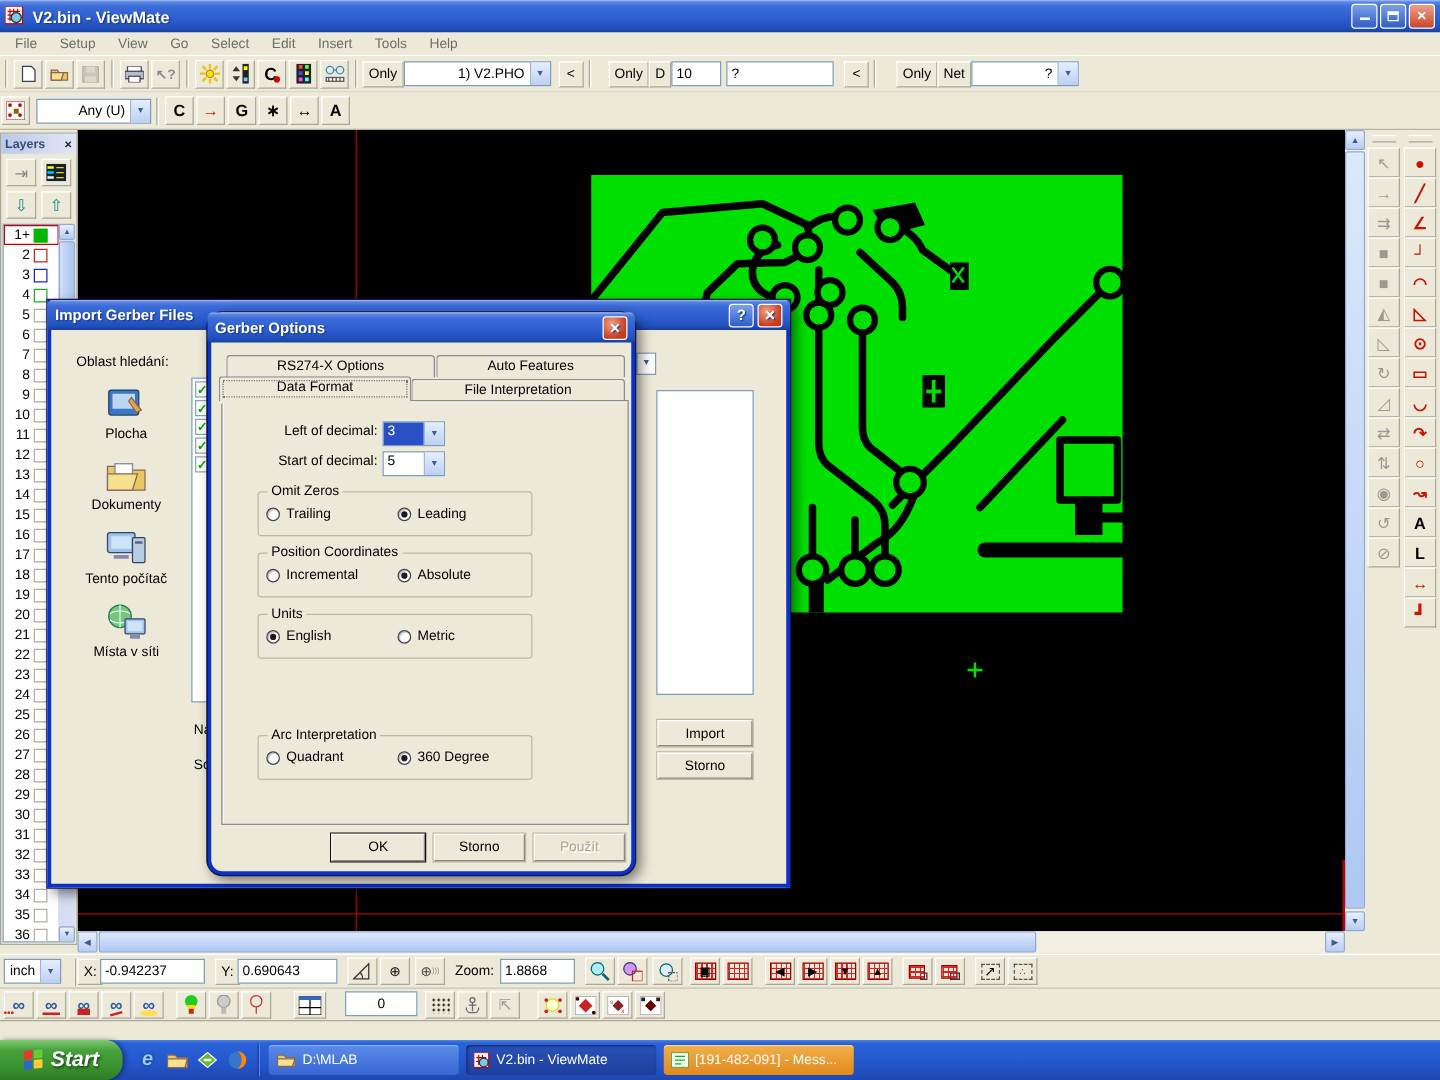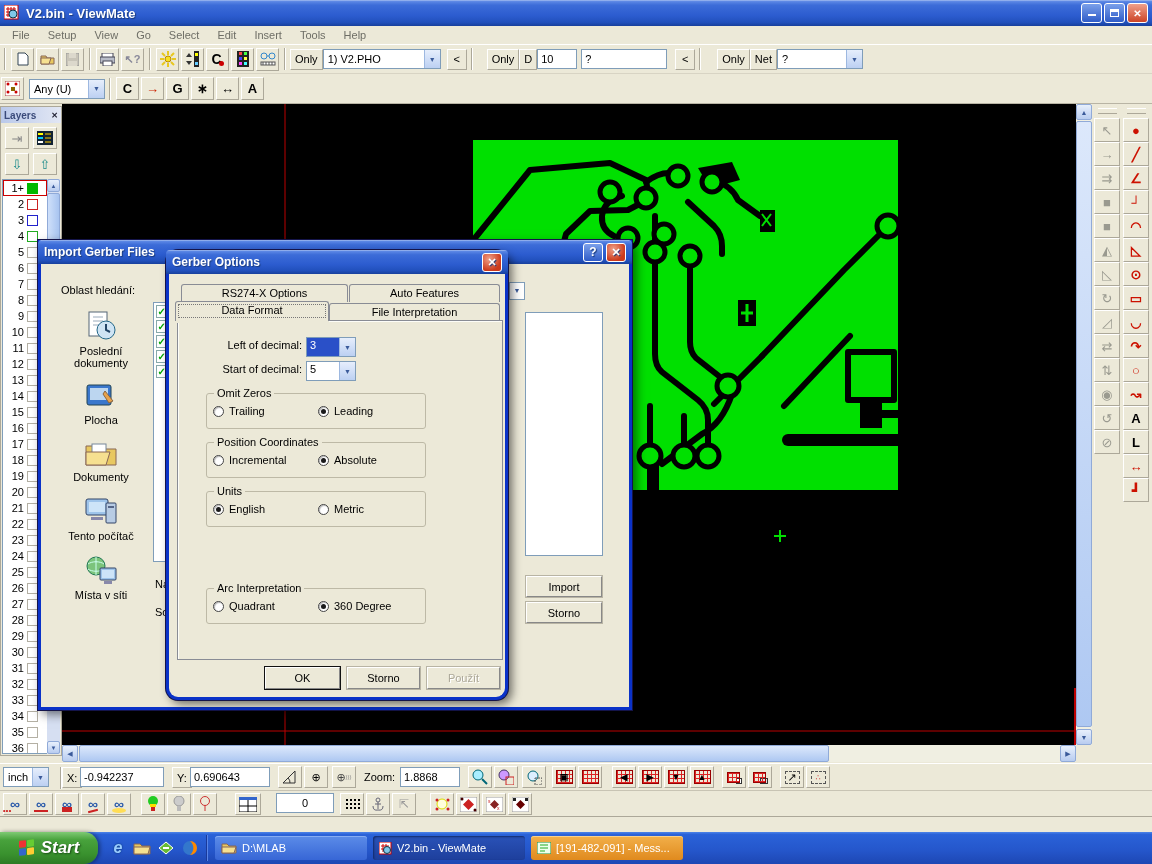--- a/index.html
+++ b/index.html
@@ -22,21 +22,21 @@
   .menu-item { padding:14px 8px; color:#6e6e66; }
 
   .toolbar { background:#ece9d8; display:flex; align-items:center; }
   #toolbar1 { left:0; top:45px; width:1152px; height:29px; border-bottom:1px solid #d8d4c4; }
   #toolbar2 { left:0; top:74px; width:1152px; height:30px; border-bottom:1px solid #b8b4a4; }
   .tbtn { width:23px; height:23px; background:#ece9d8; border:1px solid #ece9d8;
     display:flex; align-items:center; justify-content:center; border-color:#fff #aca899 #aca899 #fff; margin:0 1px; }
   .vsep { width:2px; height:22px; border-left:1px solid #aca899; border-right:1px solid #fff; margin:0 4px; }
   .sunken { background:#fff; border:1px solid #7f9db9; height:20px; display:flex; align-items:center; padding:0 3px; }
   .combo { background:#fff; border:1px solid #7f9db9; height:20px; display:flex; align-items:center; }
-  .combo .val { flex:1; padding:0 4px; overflow:hidden; white-space:nowrap; }
+  .combo .val { flex:1; padding:0 4px; overflow:hidden; white-space:nowrap;text-align:right; }
   .combo .arrow { width:16px; height:100%; display:flex; align-items:center; justify-content:center;
     background:linear-gradient(180deg,#e6eefc,#bcd0f2); border-left:1px solid #9db8e0; color:#3a5a9a; font-size:7px; }
   .minibtn { height:21px; padding:0 4px; background:#ece9d8; border:1px solid;
     border-color:#fff #aca899 #aca899 #fff; display:flex; align-items:center; justify-content:center; }
 
   
   #canvas { left:62px; top:104px; width:1014px; height:641px; background:#000; }
   #layers-panel { left:0; top:106px; width:62px; height:650px; background:#ece9d8; border:1px solid #aca899; }
   #layers-title { height:16px; background:linear-gradient(90deg,#bac9ea,#e2e7f4); display:flex;
     align-items:center; justify-content:space-between; padding:0 3px; color:#3a4a7a; font-weight:bold; font-size:10px; }
@@ -276,21 +276,21 @@
     <span class="tbtn">
         <svg width="15" height="15">
           <rect x="0" y="0" width="15" height="15" fill="#fff" stroke="#a44"></rect>
           <circle cx="3" cy="3" r="1.5" fill="#c00"></circle>
           <circle cx="11" cy="3" r="1.5" fill="#c00"></circle>
           <circle cx="3" cy="11" r="1.5" fill="#c00"></circle>
           <circle cx="11" cy="11" r="1.5" fill="#c00"></circle>
           <rect x="6" y="6" width="4" height="4" fill="#860"></rect>
         </svg>
       </span>
-    <span class="combo" style="width:76px;margin-left:4px">
+    <span class="combo" style="width:92px;margin-left:4px">
       <span class="val">Any    (U)</span>
       <span class="arrow">▼</span>
     </span>
     <span class="vsep"></span>
     <span id="tb2btns" style="display:flex">
         <span class="tbtn" style="font-weight:bold;font-size:13px">
         <span style="color: rgb(0, 0, 0);">C</span>
       </span>
         <span class="tbtn" style="font-weight:bold;font-size:13px">
         <span style="color: rgb(204, 34, 0);">→</span>
@@ -658,29 +658,20 @@
     <div class="xp-title">
       <span>Import Gerber Files</span>
       <span class="sp"></span>
       <span class="thelp">?</span>
       <span class="tclose">✕</span>
     </div>
     <div style="position:absolute;left:20px;top:44px">Oblast hledání:</div>
 
     <div style="position:absolute;left:12px;top:70px;width:100px">
       <div class="place">
-        <svg width="32" height="32">
-            <rect x="4" y="2" width="18" height="24" fill="#fff" stroke="#567"></rect>
-            <path d="M8 7h10M8 11h10M8 15h6" stroke="#9ab"></path>
-            <circle cx="21" cy="20" r="9" fill="#cfe4f4" stroke="#268"></circle>
-            <path d="M21 14v6l4 2" stroke="#246" stroke-width="2" fill="none"></path>
-          </svg>
-        <span class="lbl">Poslední dokumenty</span>
-      </div>
-      <div class="place">
         <svg width="32" height="28">
             <rect x="2" y="2" width="24" height="20" rx="2" fill="#3a77cc" stroke="#245"></rect>
             <rect x="5" y="5" width="18" height="12" fill="#bcd6f0"></rect>
             <path d="M20 8l8 10-4 2-6-9z" fill="#e8a24a" stroke="#864"></path>
           </svg>
         <span class="lbl">Plocha</span>
       </div>
       <div class="place">
         <svg width="34" height="28">
             <path d="M2 6h10l2 3h18v16H2z" fill="#e8c860" stroke="#865"></path>

